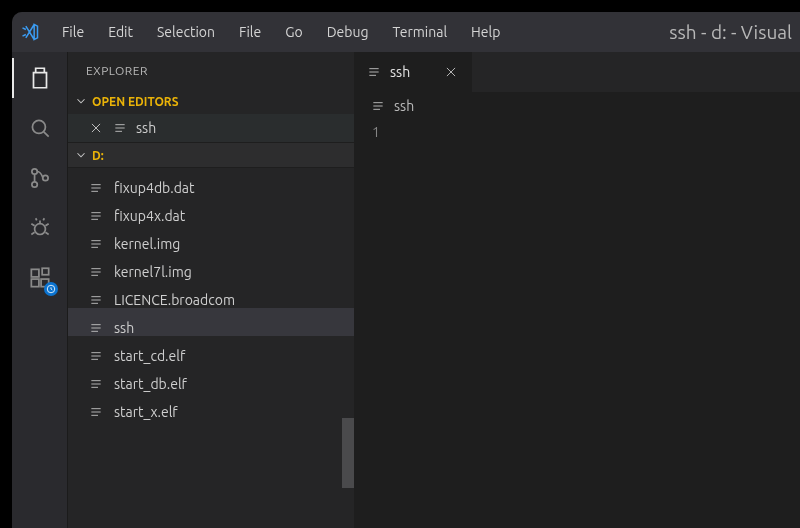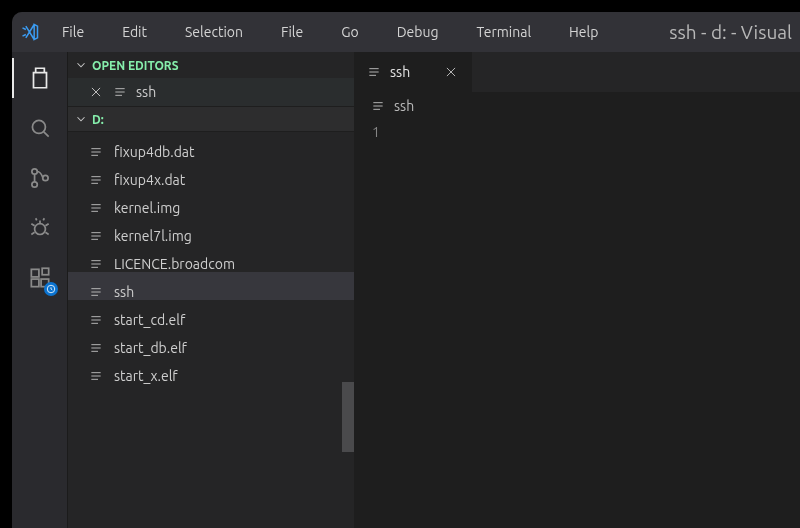--- a/index.html
+++ b/index.html
@@ -1,37 +1,37 @@
 <!DOCTYPE html>
 <html><head>
 <meta charset="utf-8">
 <style>
   * { box-sizing: border-box; margin: 0; padding: 0; font-family: -apple-system, "Segoe UI", Ubuntu, sans-serif; }
   html, body { width: 800px; height: 528px; overflow: hidden; background: #000; }
   .window { position: absolute; left: 12px; top: 12px; right: 0; bottom: 0; display: flex; flex-direction: column; background: #1e1e1e; color: #ccc; border-top-left-radius: 10px; overflow: hidden; }
   
   .titlebar { height: 40px; background: #323237; display: flex; align-items: center; padding: 0 8px; gap: 6px; }
   .logo { width: 20px; height: 20px; margin-right: 6px; }
-  .menu { display: flex; gap: 18px; }
+  .menu { display: flex; gap: 4px; }
   .menu-item { padding: 4px 10px; font-size: 14px; color: #d4d4d4; border-radius: 3px; cursor: default; }
   .titlebar .right { margin-left: auto; font-size: 19px; color: #b8b8b8; white-space: nowrap; }
   
   .body { flex: 1; display: flex; min-height: 0; }
   
   .activitybar { width: 56px; background: #2a2a2e; display: flex; flex-direction: column; align-items: center; padding-top: 10px; gap: 18px; border-right: 1px solid #1b1b1b; }
   .act-item { width: 32px; height: 32px; display:flex; align-items:center; justify-content:center; position:relative; }
   .act-item svg { width: 26px; height: 26px; stroke: #8a8a8a; fill:none; stroke-width:1.6; }
   .act-item.active svg { stroke: #e8e8e8; }
   .act-item.active::before { content:""; position:absolute; left:-12px; top:-4px; bottom:-4px; width:2px; background:#e8e8e8; }
   .badge { position:absolute; right:-2px; bottom:-2px; width:14px; height:14px; border-radius:50%; background:#0b73d0; display:flex; align-items:center; justify-content:center; }
   .badge svg { width:10px; height:10px; stroke:#fff; stroke-width:2; }
   
   .sidebar { width: 286px; background: #252526; display:flex; flex-direction:column; min-width:0; }
   .side-title { height: 36px; display:flex; align-items:center; padding:0 18px; font-size:12px; letter-spacing:0.5px; color:#b8b8b8; }
-  .section-header { height:26px; display:flex; align-items:center; padding:0 6px; font-size:12px; font-weight:700; color:#86efac; cursor:default; gap:4px; }
+  .section-header { height:26px; display:flex; align-items:center; padding:0 6px; font-size:12px; font-weight:700; color:#eab308; cursor:default; gap:4px; }
   .section-header .chev { width:14px; height:14px; }
   .section-header .chev svg { width:14px; height:14px; stroke:#c8c8c8; fill:none; stroke-width:1.8; }
   .open-editor-row { height:28px; display:flex; align-items:center; padding-left:20px; gap:8px; font-size:14px; color:#d0d0d0; background:#2a2d2e; }
   .open-editor-row .close { width:16px; height:16px; display:flex; align-items:center; justify-content:center; }
   .open-editor-row .close svg { width:14px; height:14px; stroke:#c8c8c8; stroke-width:1.6; }
   .ws-hdr { background:#2d2d2e; height:26px; border-top:1px solid #1e1e1e; border-bottom:1px solid #1e1e1e; }
   .file-list { flex:1; overflow:hidden; position:relative; }
   .file-row { height:28px; display:flex; align-items:flex-end; padding-left:20px; gap:10px; font-size:14px; color:#cfcfcf; cursor:default; }
   .file-row.selected { background:#37373d; }
   .file-icon { width:16px; height:16px; display:flex; align-items:center; justify-content:center; flex-shrink:0; }
@@ -111,20 +111,21 @@
         <span class="badge">
             <svg viewBox="0 0 24 24">
               <circle cx="12" cy="12" r="9"></circle>
               <path d="M12 8v4l3 2"></path>
             </svg>
           </span>
       </div>
     </div>
 
     <div class="sidebar">
+      <div class="side-title">EXPLORER</div>
 
       <div class="section-header">
         <span class="chev"><svg viewBox="0 0 24 24">
               <path d="M6 9l6 6 6-6"></path>
             </svg></span>
         <span>OPEN EDITORS</span>
       </div>
       <div class="open-editor-row">
         <span class="close">
             <svg viewBox="0 0 24 24">

